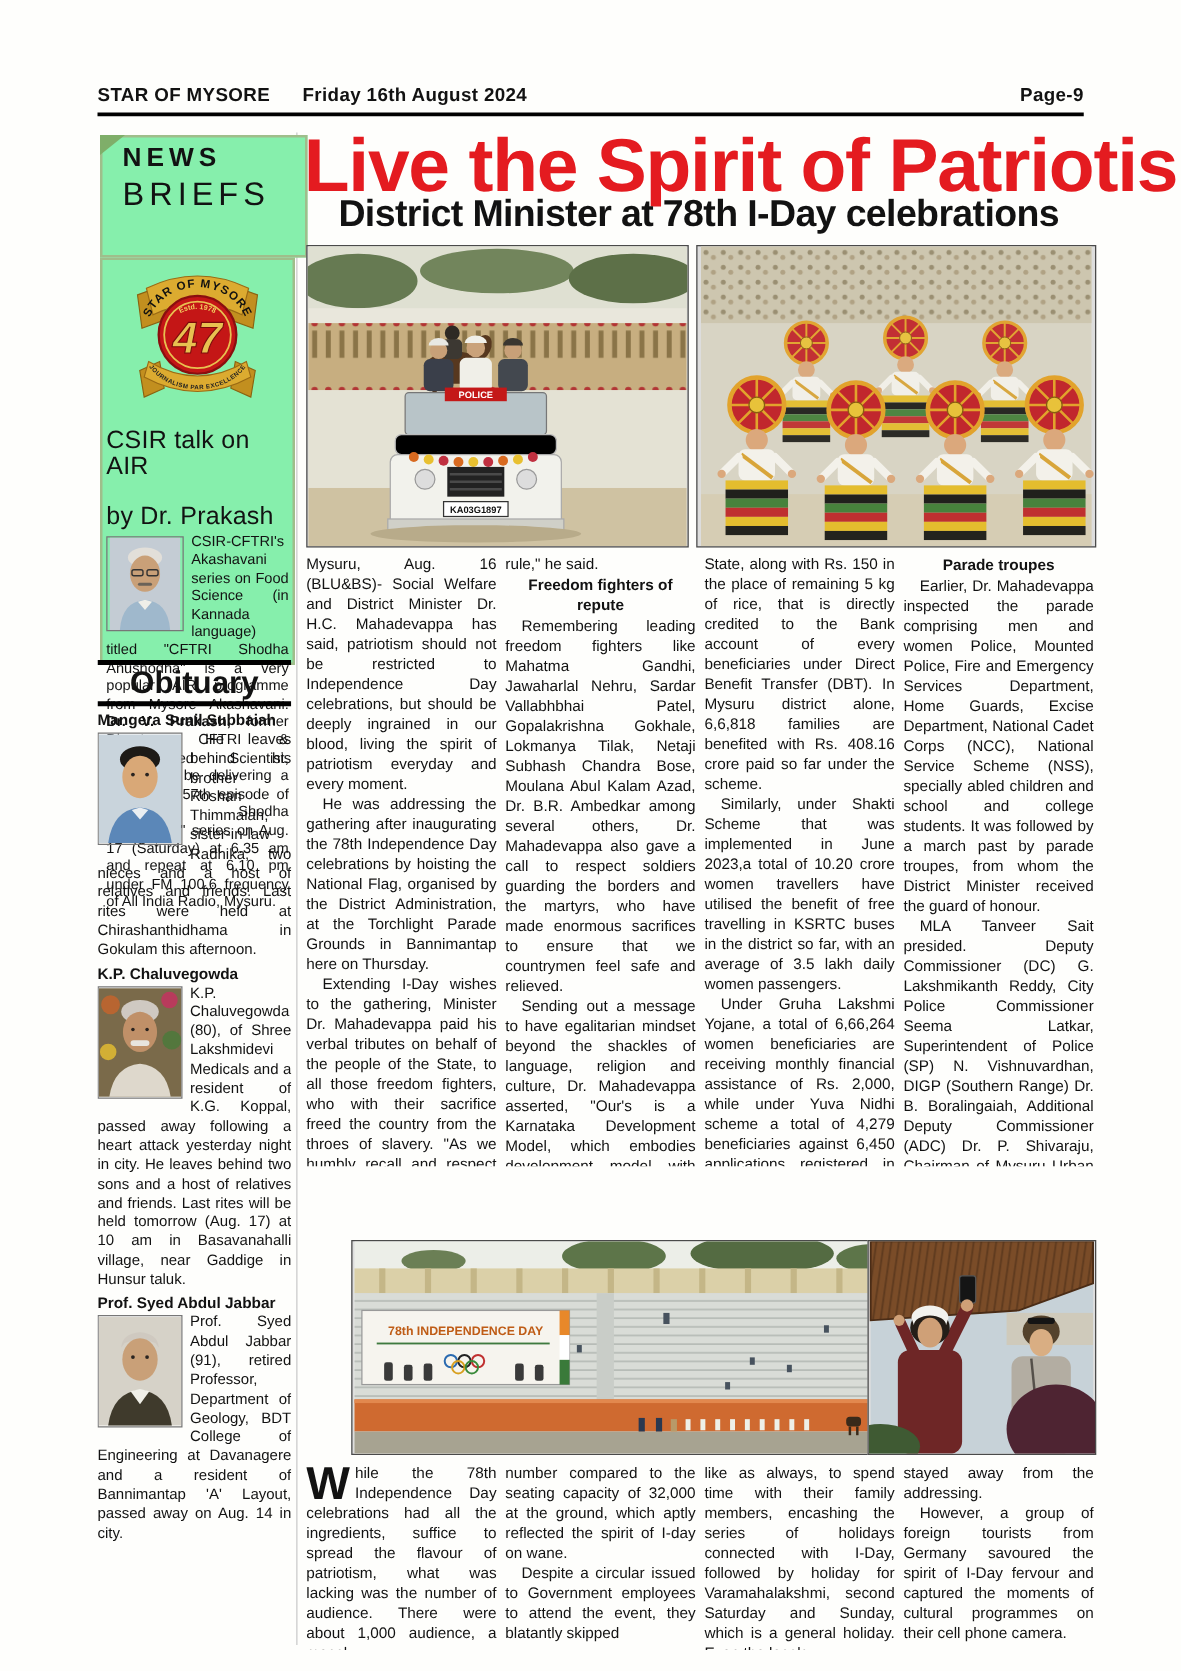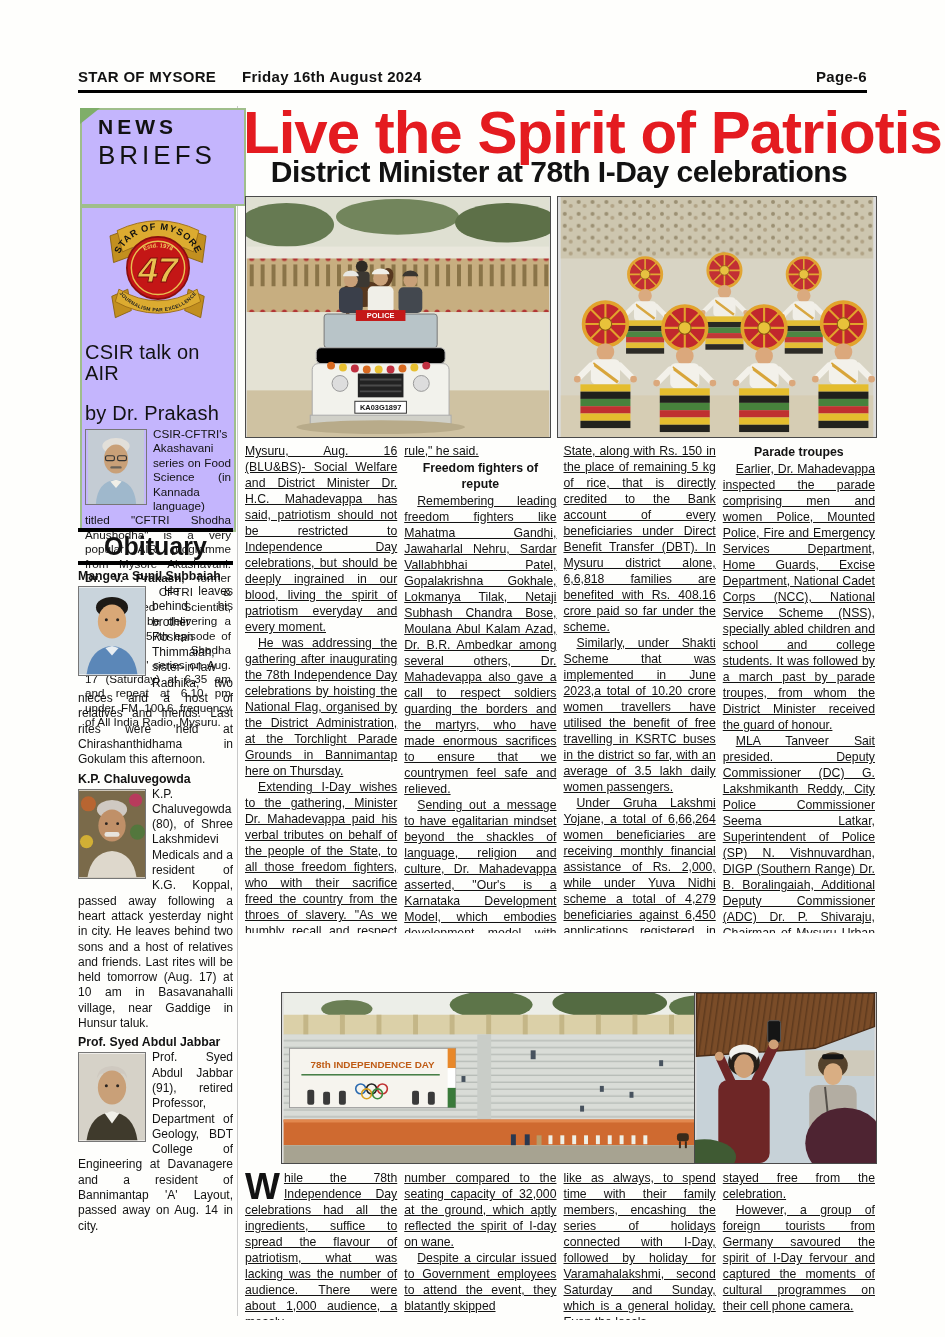--- a/index.html
+++ b/index.html
@@ -5,21 +5,21 @@
   html,body{margin:0;padding:0;background:#e9e9e9;}
   .page{position:relative;width:945px;height:1337px;background:#fefefc;margin:0 auto;
         font-family:"Liberation Sans",sans-serif;color:#121212;overflow:hidden;}
   .abs{position:absolute;}
 
   
   .mast{font-weight:bold;font-size:15px;letter-spacing:.3px;}
   .hrule{background:#000;height:3px;}
 
   
-  .gbox{border:2px solid #9fbe8b;background:#c4b5fd;}
+  .gbox{border:2px solid #9fbe8b;background:#86efac;}
   .corner{width:0;height:0;border-left:20px solid #7fae69;border-bottom:16px solid transparent;}
   .nb1{font-weight:bold;font-size:21px;letter-spacing:4px;line-height:26px;}
   .nb2{font-size:26px;letter-spacing:4px;line-height:30px;}
   .csirh{font-size:20px;line-height:21px;letter-spacing:.2px;margin-top:19px;}
   .csirbody{font-size:11.7px;line-height:14.4px;text-align:justify;}
   .csirbody .ph{float:left;margin:2px 6px 1px 0;border:1px solid #777;}
 
   
   .obrule{background:#000;height:4px;}
   .obtitle{font-weight:bold;font-size:25px;text-align:center;line-height:29px;}
@@ -28,39 +28,39 @@
   .obody p.ni{text-indent:0;}
   .obname{font-weight:bold;text-align:left;font-size:12.3px;margin:4px 0 1px;}
   .obph{float:left;margin:2px 6px 1px 0;border:1px solid #777;}
 
   
   .hl{color:#e41b20;font-weight:bold;font-size:60px;letter-spacing:-1px;text-align:center;white-space:nowrap;}
   .sub{font-weight:bold;font-size:30px;letter-spacing:-.5px;text-align:center;white-space:nowrap;}
   .photo{border:1px solid #4a4a4a;background:#ddd;overflow:hidden;}
   .cols{display:flex;gap:7px;overflow:hidden;}
   .acol{flex:1;font-size:12.25px;line-height:16px;text-align:justify;}
-  .acol p{margin:0;text-indent:13px;text-decoration:underline;}
+  .acol p{margin:0;text-indent:13px;}
   .acol p.ni{text-indent:0;}
   .acol h4{margin:1px 0;text-align:center;font-size:12.3px;font-weight:bold;}
 
   
   .hl2{font-weight:bold;font-size:40px;letter-spacing:-1.5px;text-align:center;white-space:nowrap;}
   .drop{float:left;font-weight:bold;font-size:37px;line-height:29px;padding:2px 4px 0 0;}
 
   .vline{width:1px;background:#c9c9c9;}
   svg{display:block;}
 </style>
 </head>
 <body>
 
 <div class="page">
 
   <div class="abs mast" style="left:78px;top:68px;">STAR OF MYSORE</div>
   <div class="abs mast" style="left:242px;top:68px;">Friday 16th August 2024</div>
-  <div class="abs mast" style="right:78px;top:68px;">Page-6</div>
+  <div class="abs mast" style="right:78px;top:68px;">Page-9</div>
   <div class="abs hrule" style="left:78px;width:789px;top:90px;"></div>
 
   <div class="abs vline" style="left:237px;top:106px;height:1210px;"></div>
 
   <div class="abs gbox" style="left:80px;top:108px;width:146px;height:90px;padding:4px 0 0 16px;">
     <div class="abs corner" style="left:-2px;top:-2px;"></div>
     <div class="nb1">NEWS</div>
     <div class="nb2">BRIEFS</div>
   </div>
 
@@ -422,18 +422,18 @@
       <p class="ni"><span class="drop">W</span><span>hile the 78th Independence Day celebrations had all the ingredients, suffice to spread the flavour of patriotism, what was lacking was the number of audience. There were about 1,000 audience, a measly</span></p>
     </div>
     <div class="acol">
       <p class="ni">number compared to the seating capacity of 32,000 at the ground, which aptly reflected the spirit of I-day on wane.</p>
       <p>Despite a circular issued to Government employees to attend the event, they blatantly skipped</p>
     </div>
     <div class="acol">
       <p class="ni">like as always, to spend time with their family members, encashing the series of holidays connected with I-Day, followed by holiday for Varamahalakshmi, second Saturday and Sunday, which is a general holiday. Even the locals</p>
     </div>
     <div class="acol">
-      <p class="ni">stayed free from the celebration.</p>
+      <p class="ni">stayed away from the addressing.</p>
       <p>However, a group of foreign tourists from Germany savoured the spirit of I-Day fervour and captured the moments of cultural programmes on their cell phone camera.</p>
     </div>
   </div>
 
 </div>
 
 </body></html>

